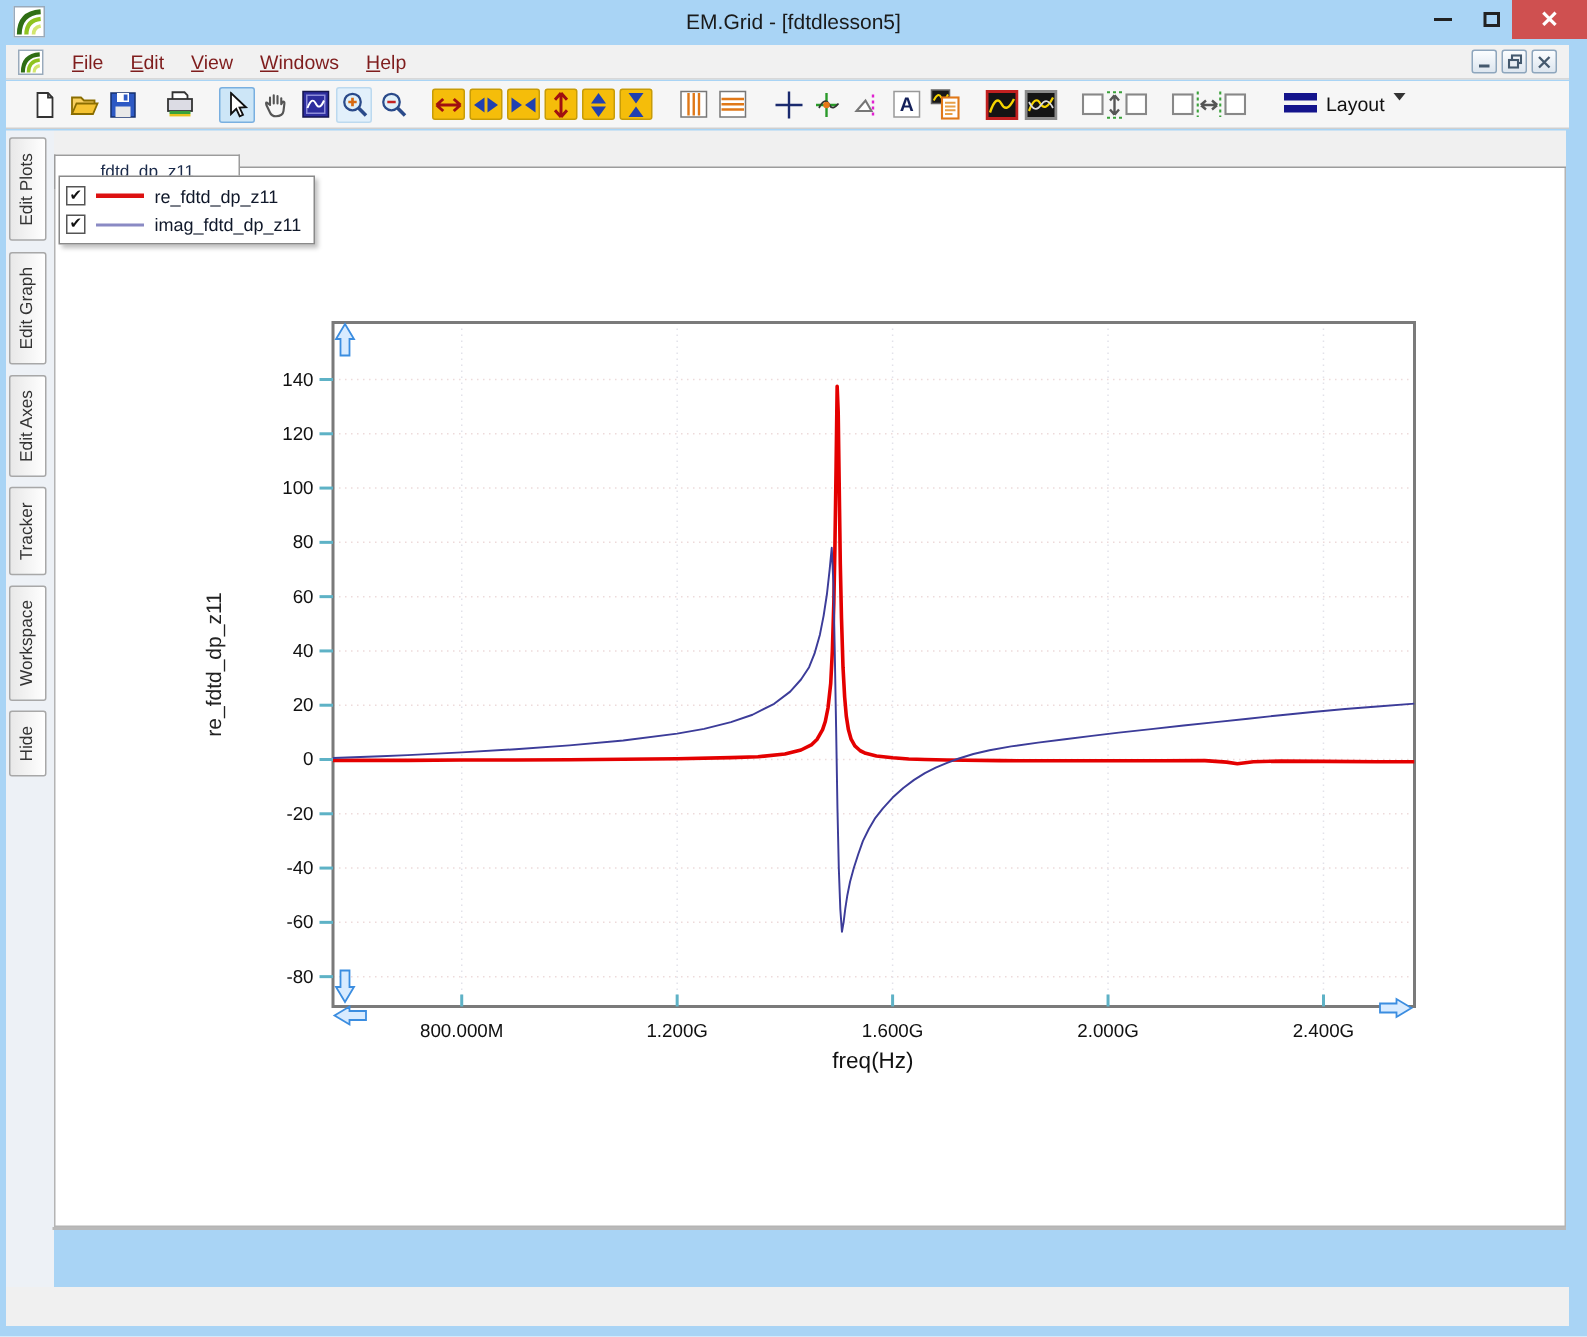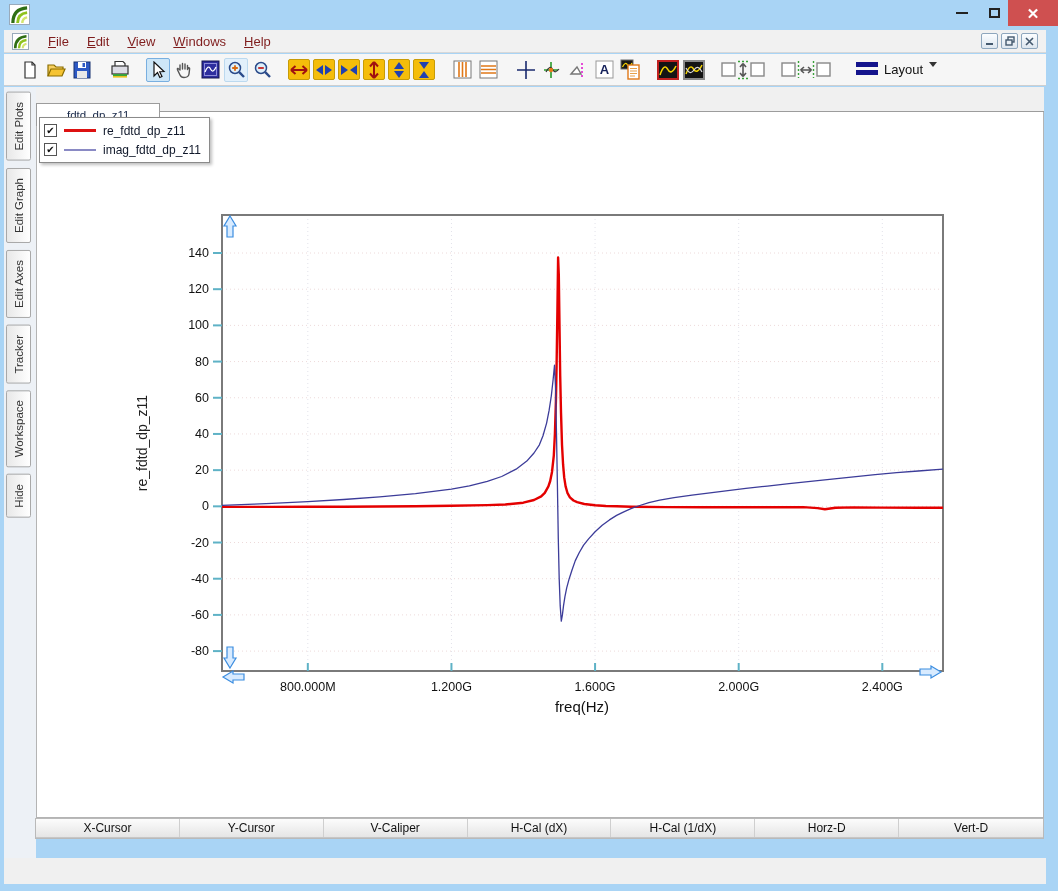--- a/index.html
+++ b/index.html
@@ -78,20 +78,21 @@
 <div class="window">
 
   <div class="titlebar">
     <div class="app-icon">
       <svg class="icon" width="19" height="19" viewBox="0 0 20 20">
         <path d="M3 19 Q3 4 18 3" stroke="#2f6e14" stroke-width="3.4" fill="none"></path>
         <path d="M8 19 Q8 9 18 8" stroke="#8fc31f" stroke-width="3" fill="none"></path>
         <path d="M13 19 Q13 14 18 13" stroke="#d3e66e" stroke-width="2.6" fill="none"></path>
       </svg>
     </div>
+    <div class="title-text">EM.Grid - [fdtdlesson5]</div>
     <div class="cap-btn cap-min">
         <span class="dash"></span>
       </div>
     <div class="cap-btn cap-max">
         <span class="box"></span>
       </div>
     <div class="cap-btn cap-close">
         <span class="x">✕</span>
       </div>
   </div>
@@ -421,25 +422,16 @@
           <path d="M222 677 l10 -6 v3 h11 v6 h-11 v3 z" fill="#d8ebff" stroke="#3b8de0" stroke-width="1.2"></path>
           <path d="M940 672 l-10 -6 v3 h-11 v6 h11 v3 z" fill="#d8ebff" stroke="#3b8de0" stroke-width="1.2"></path>
         </g>
         <text x="581" y="712" text-anchor="middle" font-size="15" fill="#111">freq(Hz)</text>
         <text x="146" y="443" text-anchor="middle" font-size="14" fill="#222" transform="rotate(-90 146 443)">re_fdtd_dp_z11</text>
       </svg>
     </div>
   </div>
 
   <div class="statusbar">
-    <div class="status-head">
-        <div class="scell">X-Cursor</div>
-        <div class="scell">Y-Cursor</div>
-        <div class="scell">V-Caliper</div>
-        <div class="scell">H-Cal (dX)</div>
-        <div class="scell">H-Cal (1/dX)</div>
-        <div class="scell">Horz-D</div>
-        <div class="scell">Vert-D</div>
-      </div>
   </div>
   <div class="footer-fill"></div>
 
 </div>
 
 </body></html>

